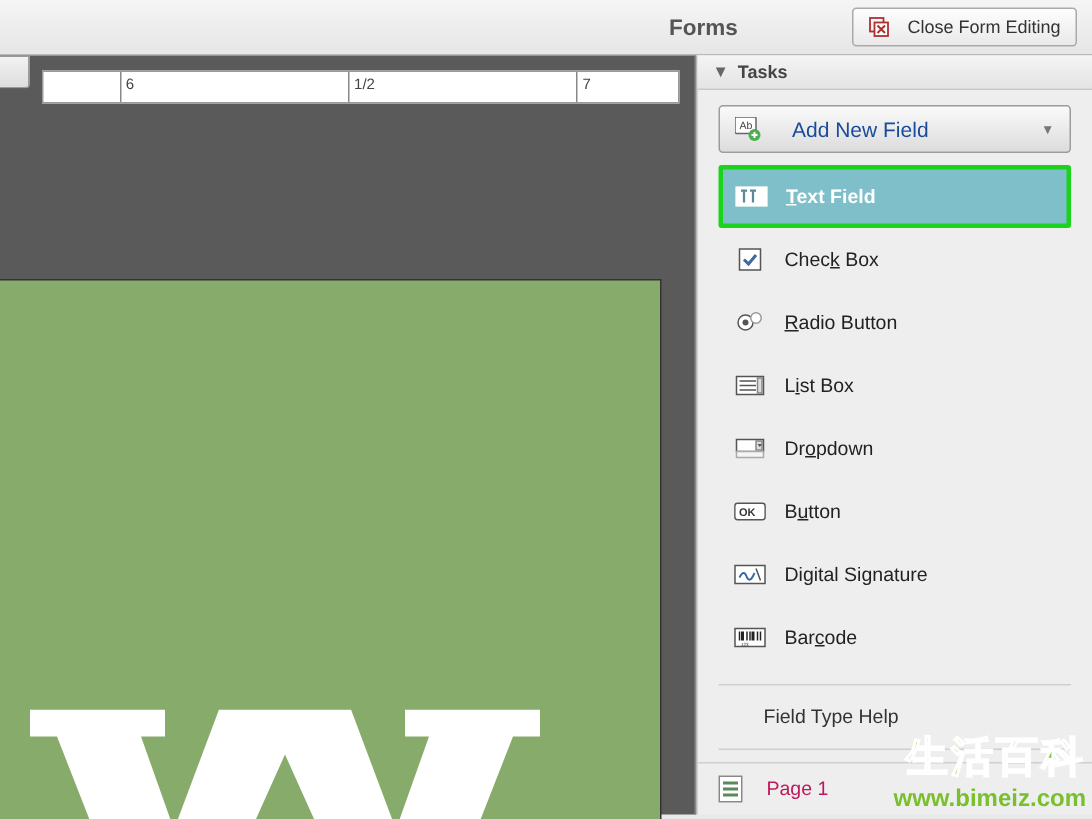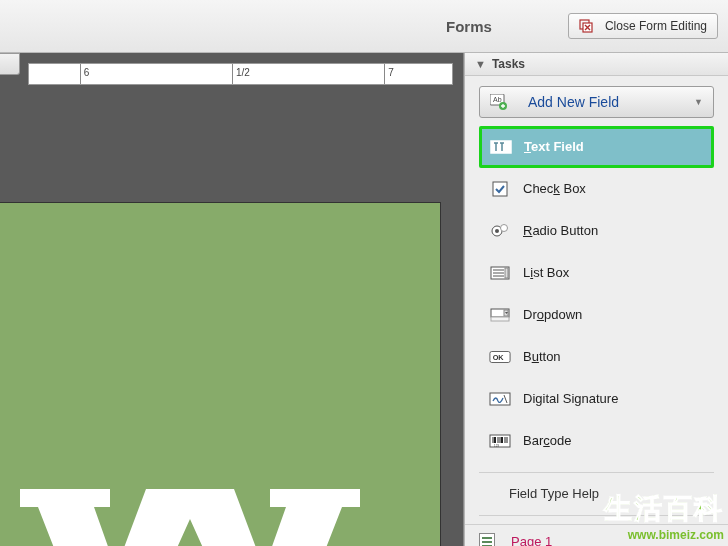--- a/index.html
+++ b/index.html
@@ -1,18 +1,18 @@
 <!DOCTYPE html>
 <html><head>
 <meta charset="utf-8">
 <style>
 * { margin: 0; padding: 0; box-sizing: border-box; font-family: "Segoe UI", Tahoma, sans-serif; }
 body { width: 728px; height: 546px; background: #e8e8e8; overflow: hidden; position: relative; }
 
-.top-bar { height: 53px; background: linear-gradient(#f5f5f5, #e6e6e6); border-bottom: 1px solid #b8b8b8; display: flex; align-items: center; }
+.top-bar { height: 37px; background: linear-gradient(#f5f5f5, #e6e6e6); border-bottom: 1px solid #b8b8b8; display: flex; align-items: center; }
 .top-bar-left { flex: 1; display: flex; align-items: center; padding-left: 8px; }
 .forms-label { color: #555; font-size: 15px; font-weight: 600; padding-left: 438px; }
 .close-form-btn { margin-right: 10px; height: 26px; padding: 0 10px; background: linear-gradient(#fdfdfd, #e9e9e9); border: 1px solid #aaa; border-radius: 3px; display: flex; align-items: center; gap: 12px; font-size: 12px; color: #333; cursor: pointer; }
 .close-form-btn .cicon { width: 14px; height: 14px; display: flex; align-items: center; justify-content: center; color: #b03030; }
 
 .main { display: flex; height: 506px; }
 
 .canvas-area { width: 464px; background: #5a5a5a; position: relative; border-right: 1px solid #888; }
 .left-tab { position: absolute; left: 0; top: 0; width: 20px; height: 22px; background: linear-gradient(#f2f2f2,#ddd); border: 1px solid #999; border-left: none; border-bottom-right-radius: 3px; }
 
@@ -44,21 +44,21 @@
 .sep { height: 1px; background: #cfcfcf; margin: 4px 14px; }
 .help-item { padding: 10px 14px 10px 44px; font-size: 13px; color: #333; cursor: pointer; }
 
 .page-list { padding: 8px 14px; border-top: 1px solid #cfcfcf; margin-top: 4px; }
 .page-row { display: flex; align-items: center; gap: 16px; font-size: 13px; color: #be185d; cursor: pointer; }
 .page-row .picon { width: 16px; height: 18px; background: #fff; border: 1px solid #888; position: relative; }
 .page-row .picon::after { content: ""; position: absolute; left: 2px; right: 2px; top: 3px; height: 2px; background: #5a8a5a; box-shadow: 0 4px 0 #5a8a5a, 0 8px 0 #5a8a5a; }
 
 .watermark { position: absolute; right: 4px; bottom: 4px; text-align: right; pointer-events: none; margin-top: 36px; }
 .watermark .cn { font-size: 28px; font-weight: 800; color: #80cc33; -webkit-text-stroke: 1px #fff; letter-spacing: 2px; }
-.watermark .url { font-size: 12px; color: #7abf2e; font-weight: 600; }
+.watermark .url { font-size: 16px; color: #7abf2e; font-weight: 600; }
 </style>
 </head>
 <body>
 
 <div class="top-bar">
   <div class="top-bar-left">
     <span class="forms-label">Forms</span>
   </div>
   <button class="close-form-btn">
     <span class="cicon">

